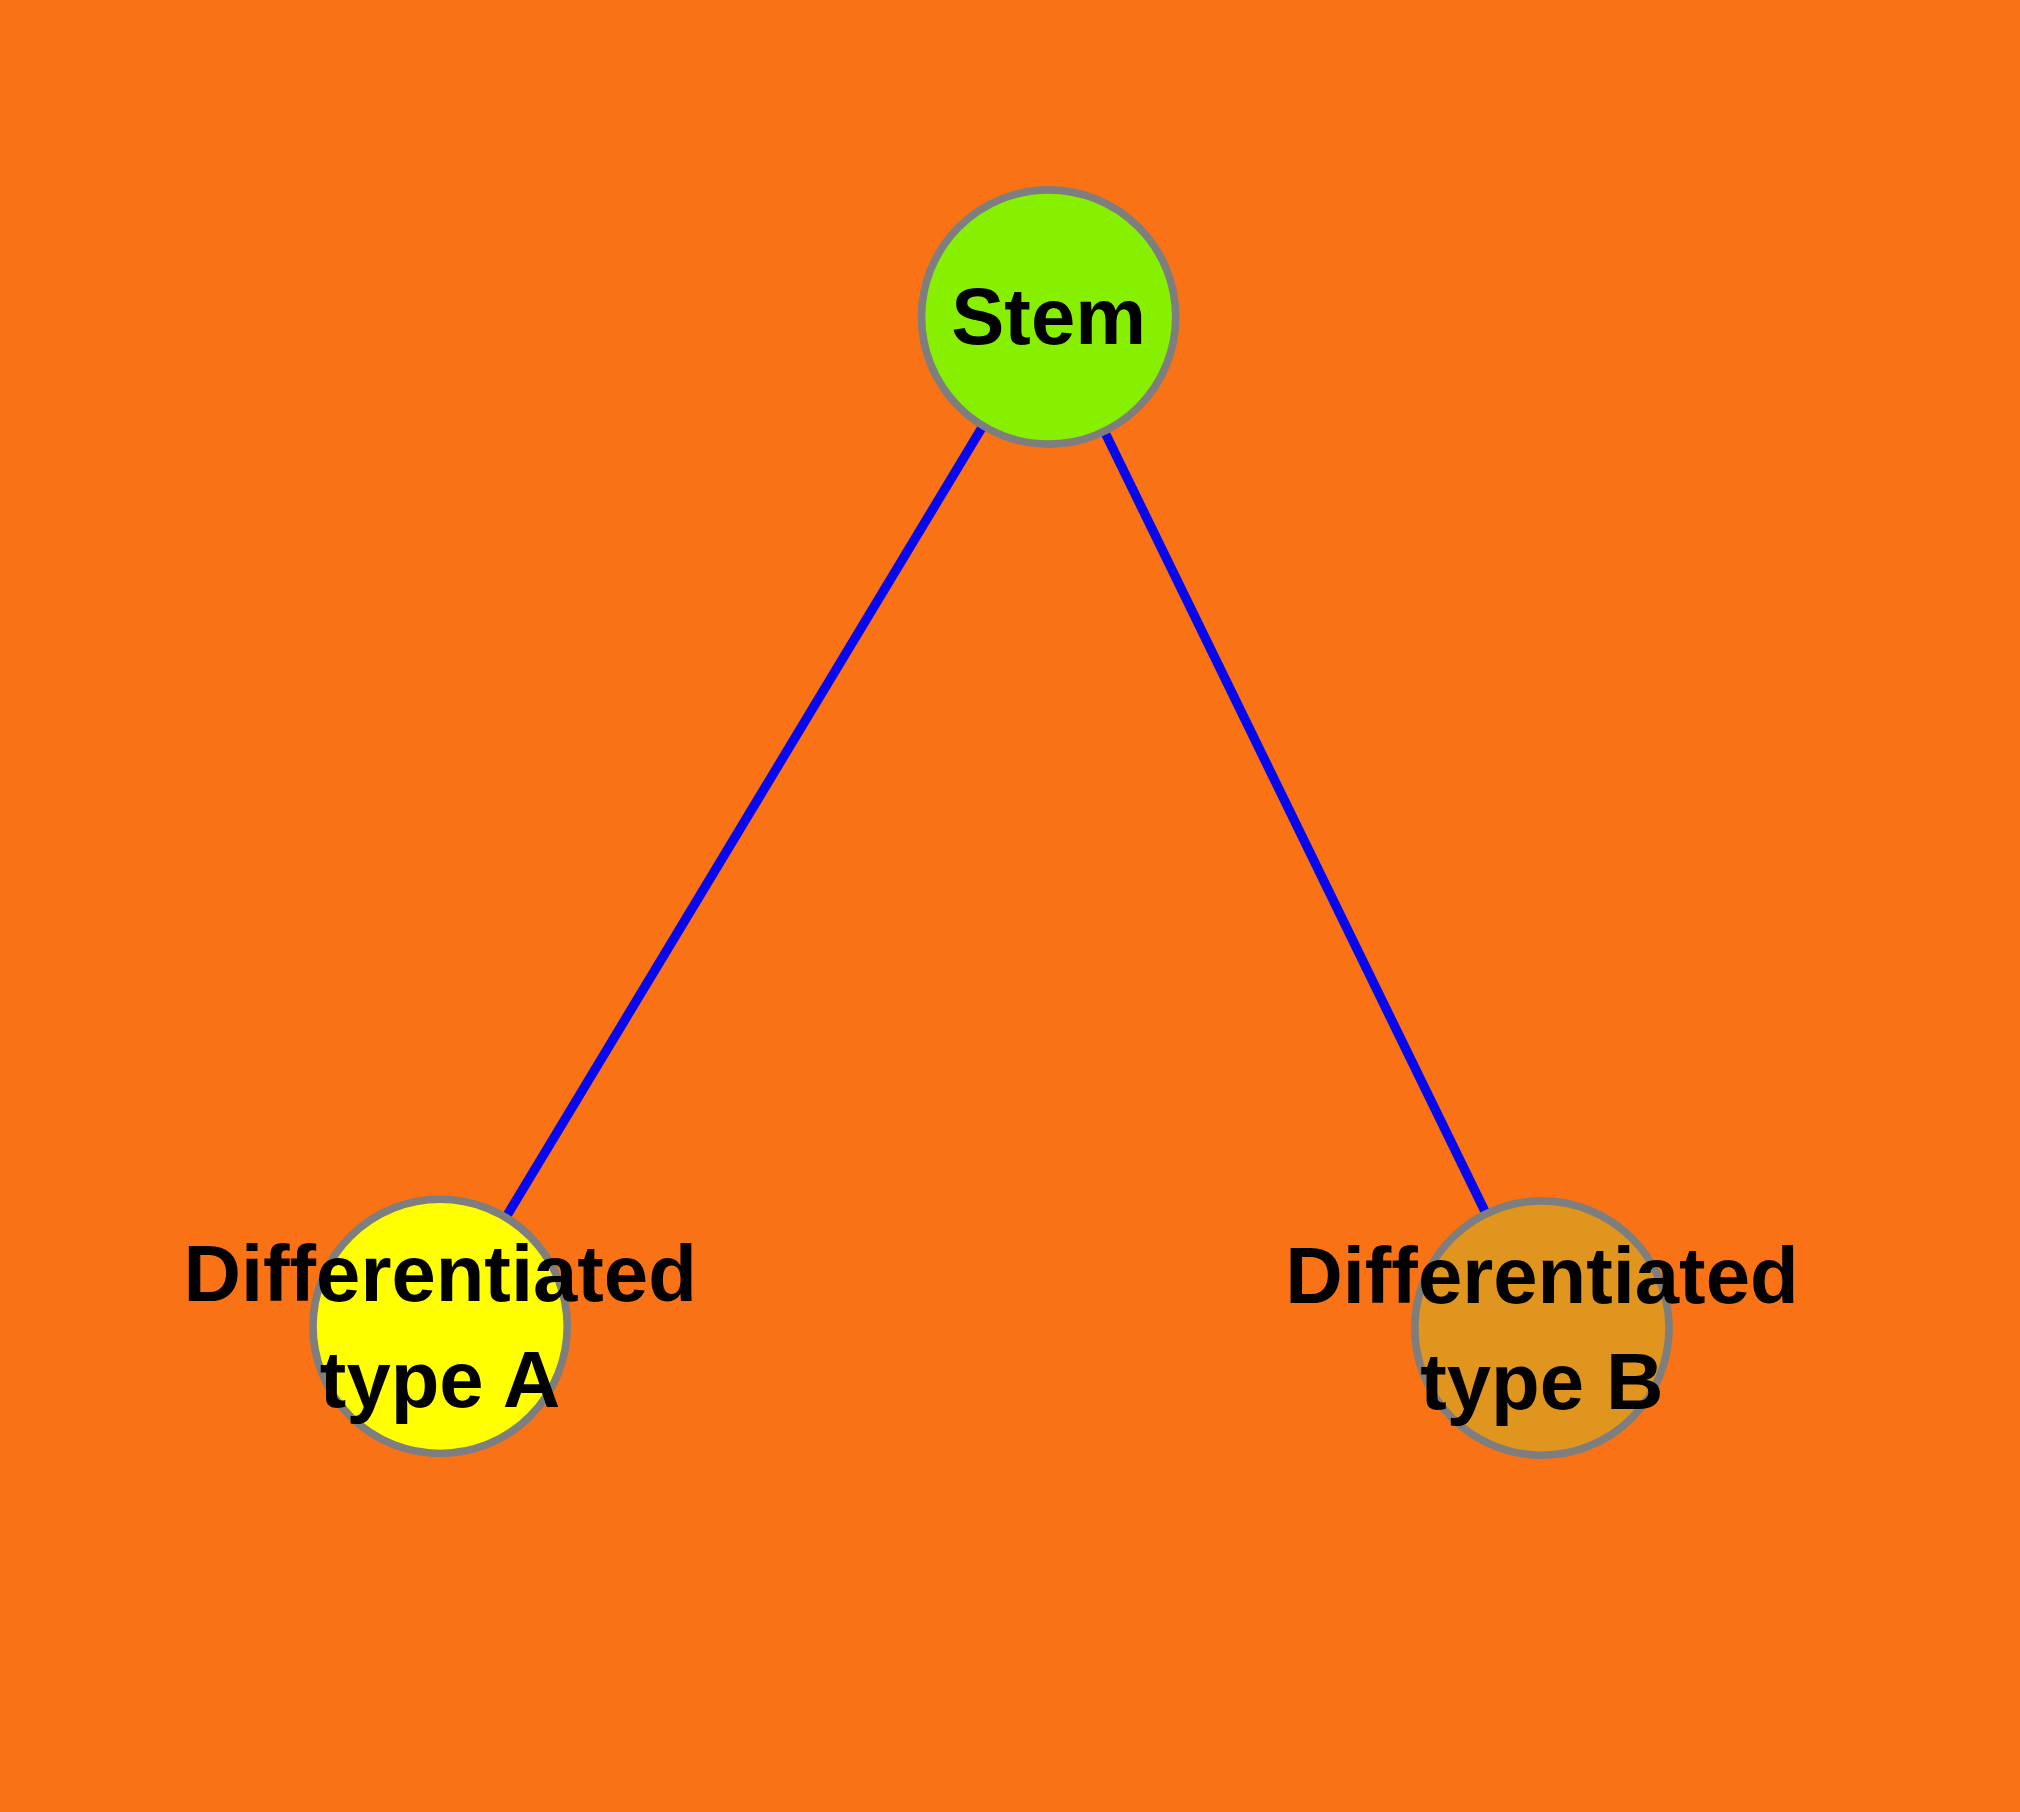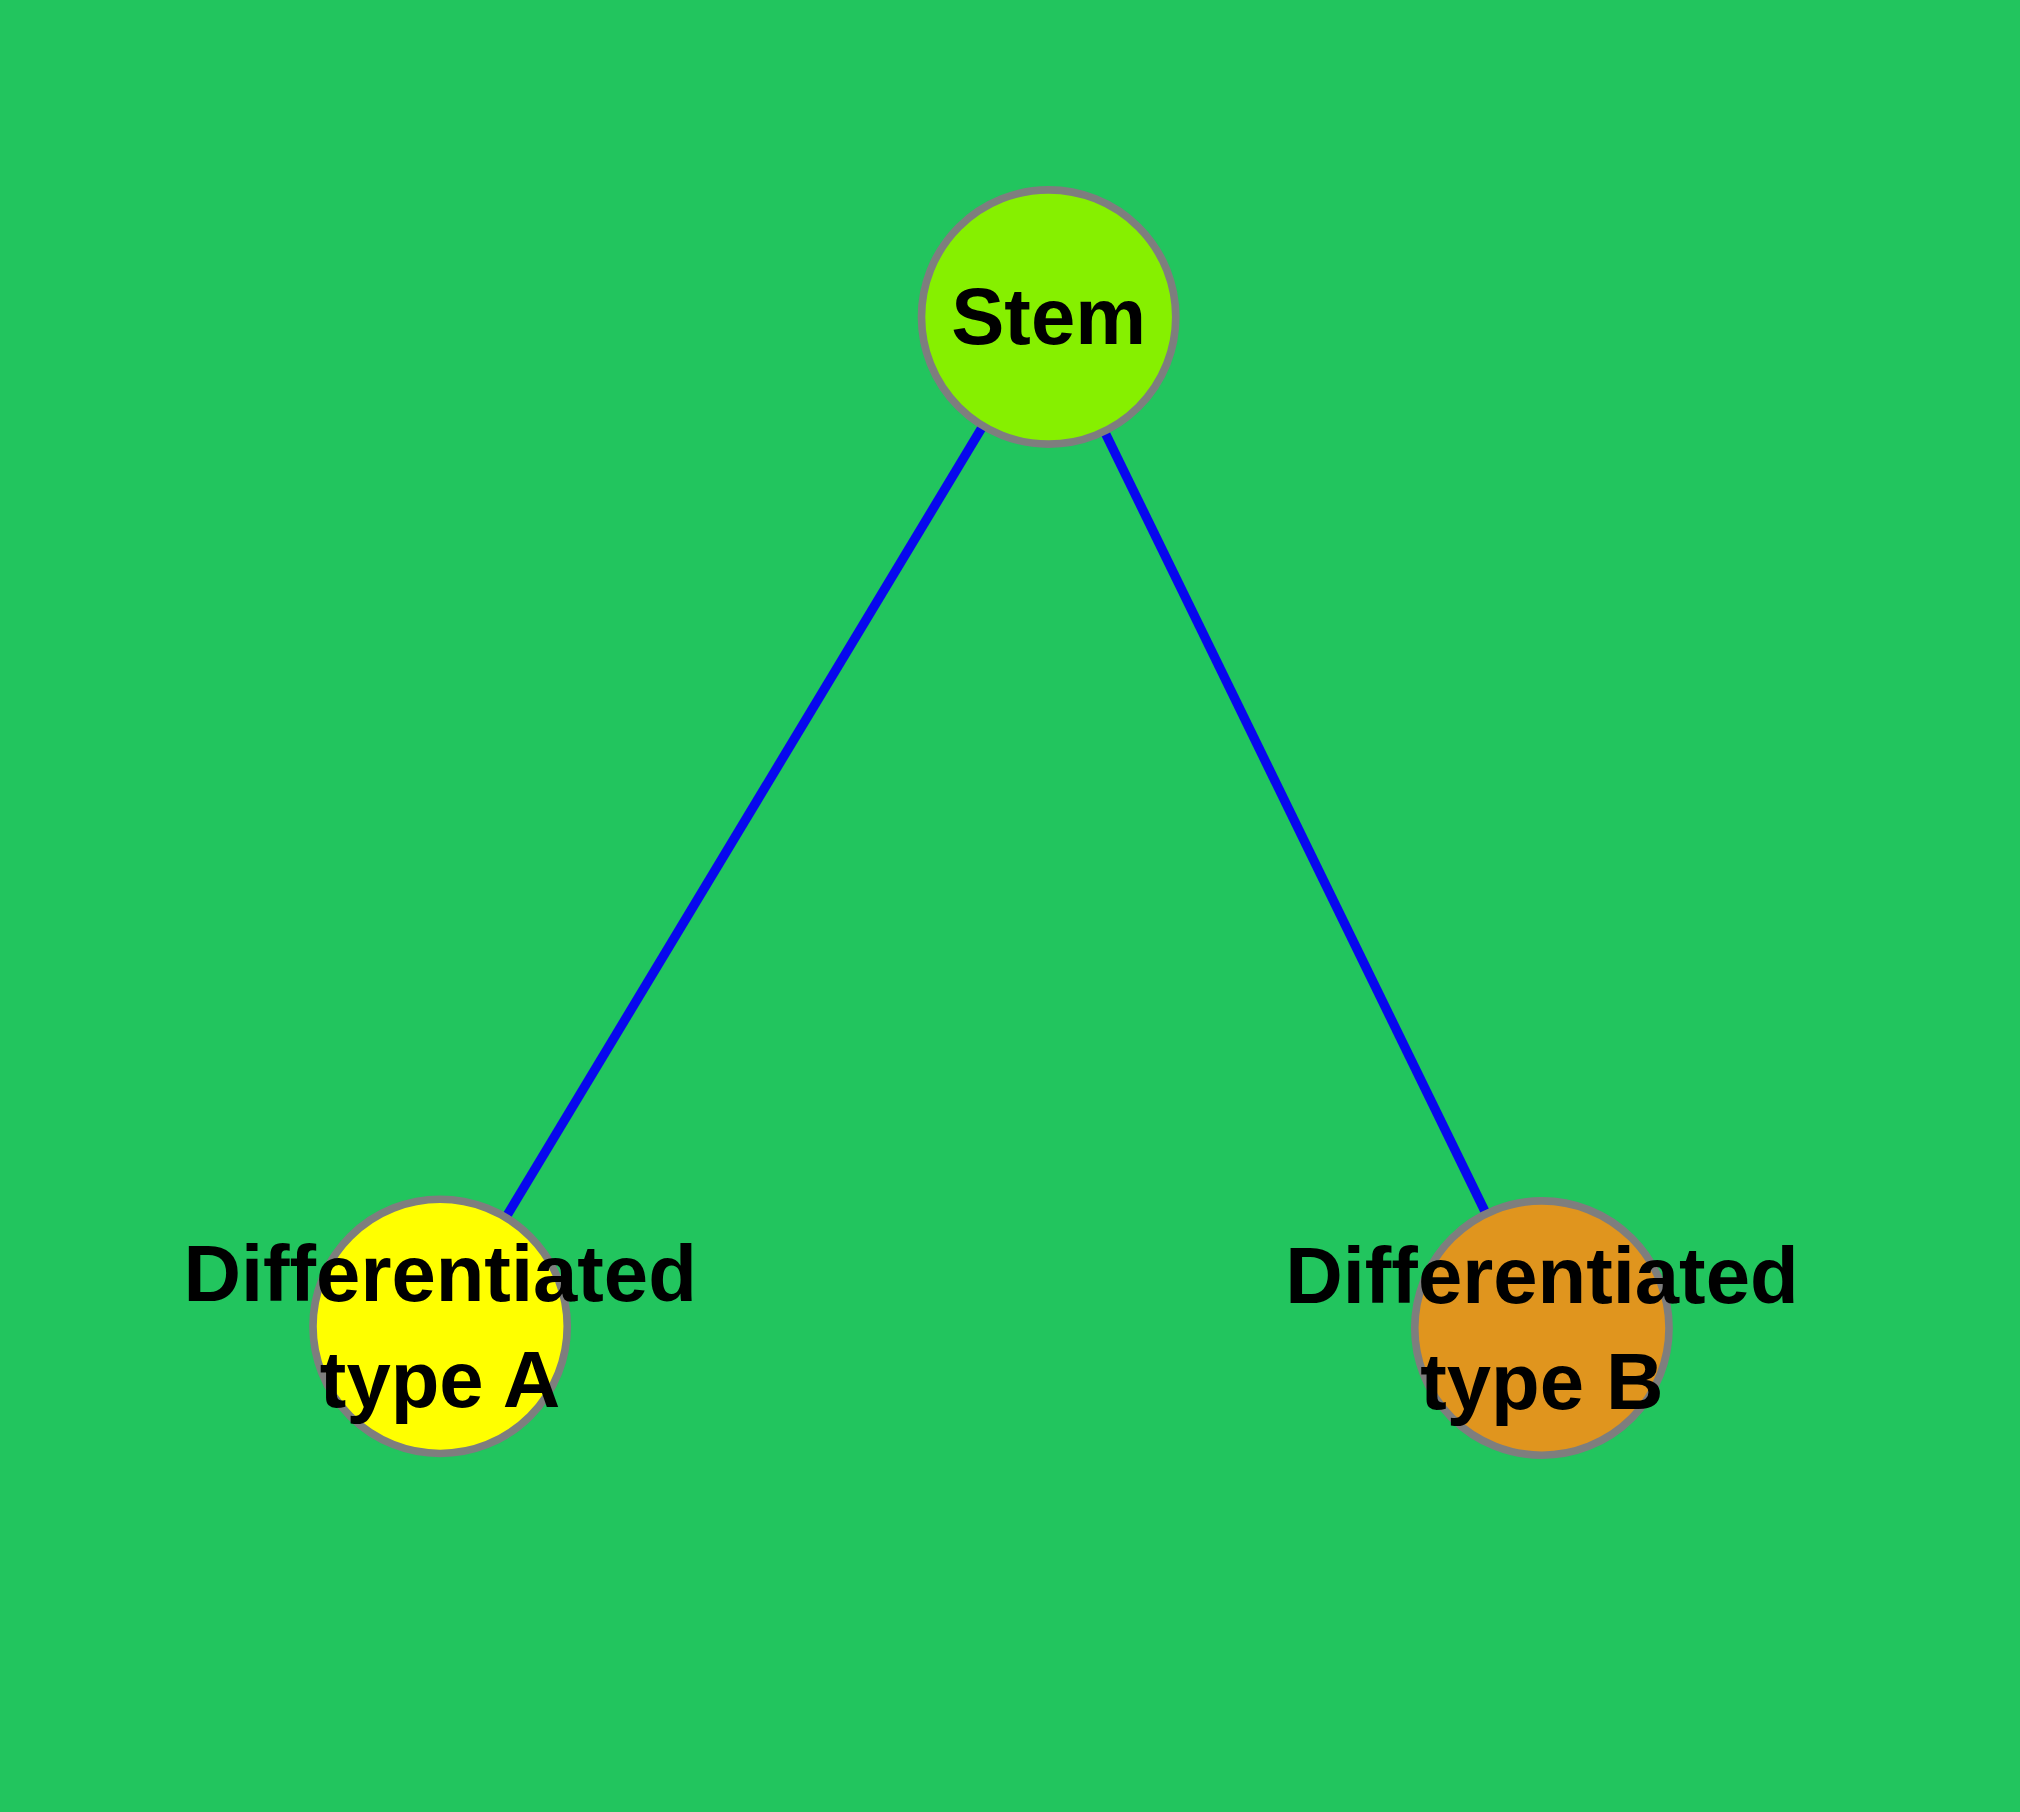--- a/index.html
+++ b/index.html
@@ -21,21 +21,21 @@
     height: 100%;
   }
   .node-label {
     font-family: "Liberation Sans", sans-serif;
     font-weight: bold;
   }
 </style>
 </head>
 <body>
 
-<div id="canvas" style="background-color: #22c55e;">
+<div id="canvas" style="background-color: #f97316;">
   <svg id="diagram-svg" xmlns="http://www.w3.org/2000/svg" viewBox="0 0 2384 2138">
     <g id="edges-layer">
         <line x1="1237" y1="374" x2="519" y2="1565" stroke="#0707EE" stroke-width="11"></line>
         <line x1="1237" y1="374" x2="1819" y2="1567" stroke="#0707EE" stroke-width="11"></line>
       </g>
     <g id="nodes-layer">
         <circle cx="1237" cy="374" r="150" fill="#86F000" stroke="#7E7E7E" stroke-width="9"></circle>
         <circle cx="519" cy="1565" r="150" fill="#FFFF00" stroke="#7E7E7E" stroke-width="9"></circle>
         <circle cx="1819" cy="1567" r="150" fill="#E0951E" stroke="#7E7E7E" stroke-width="9"></circle>
       </g>

